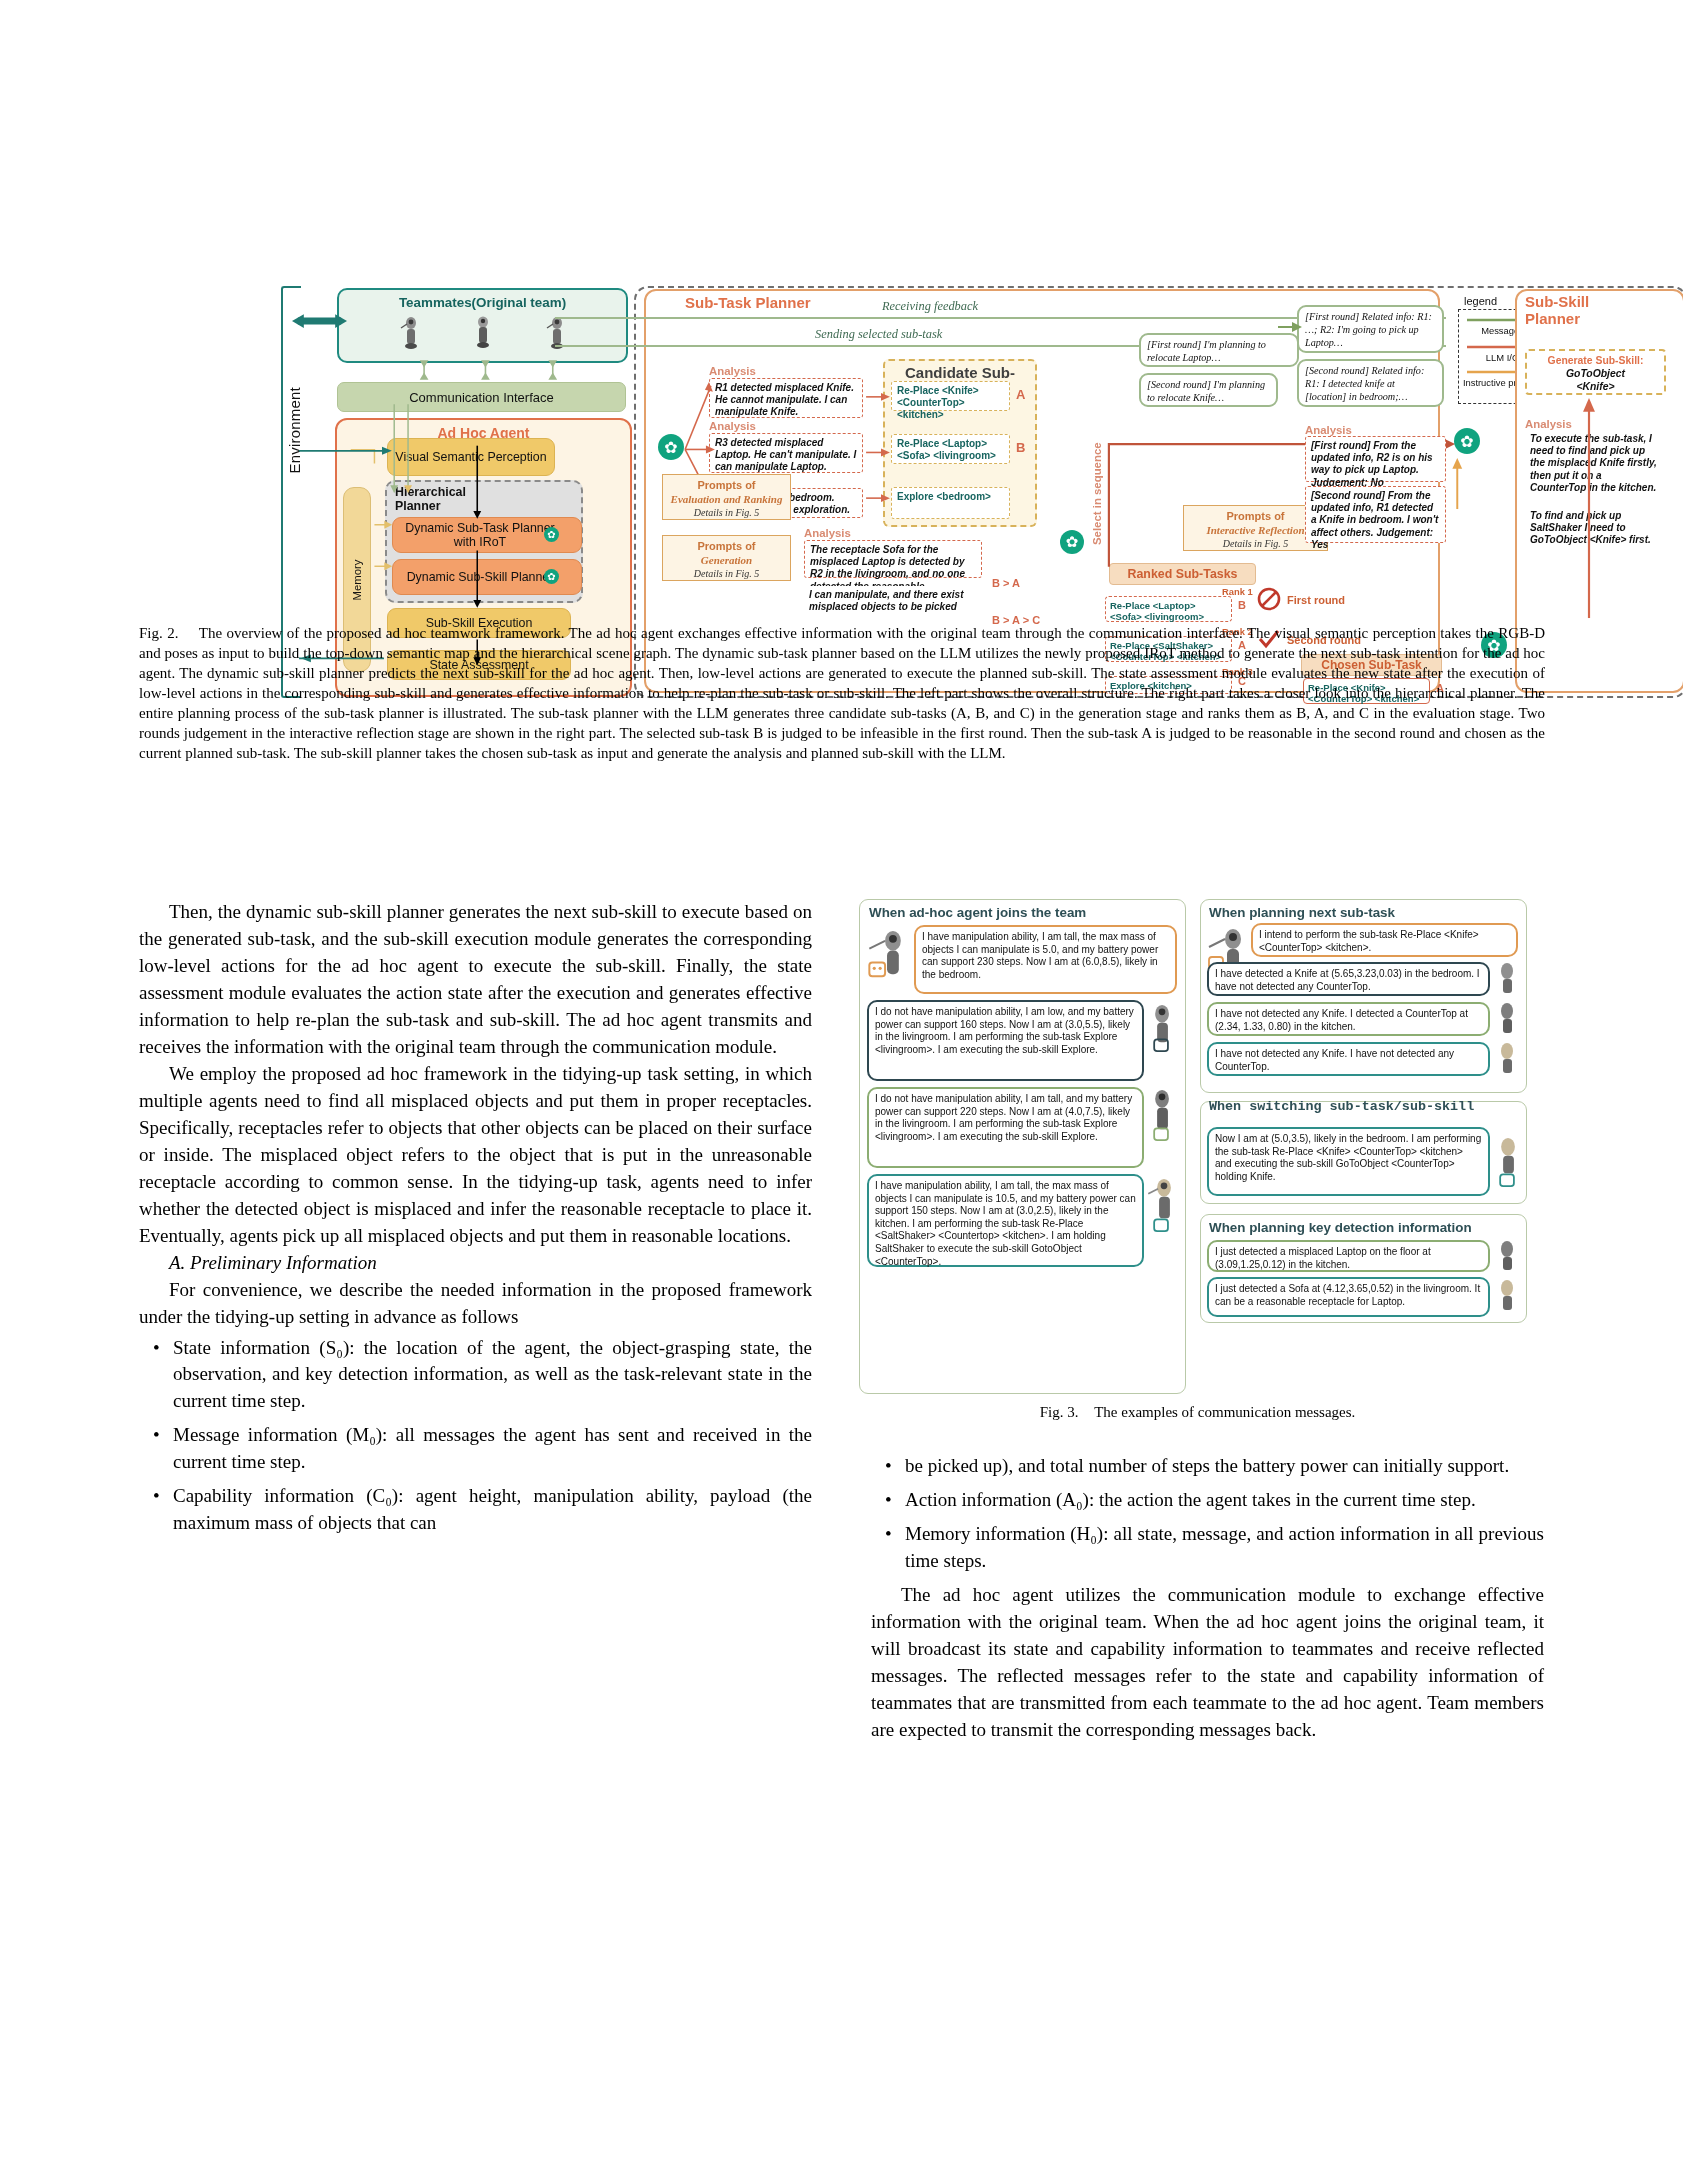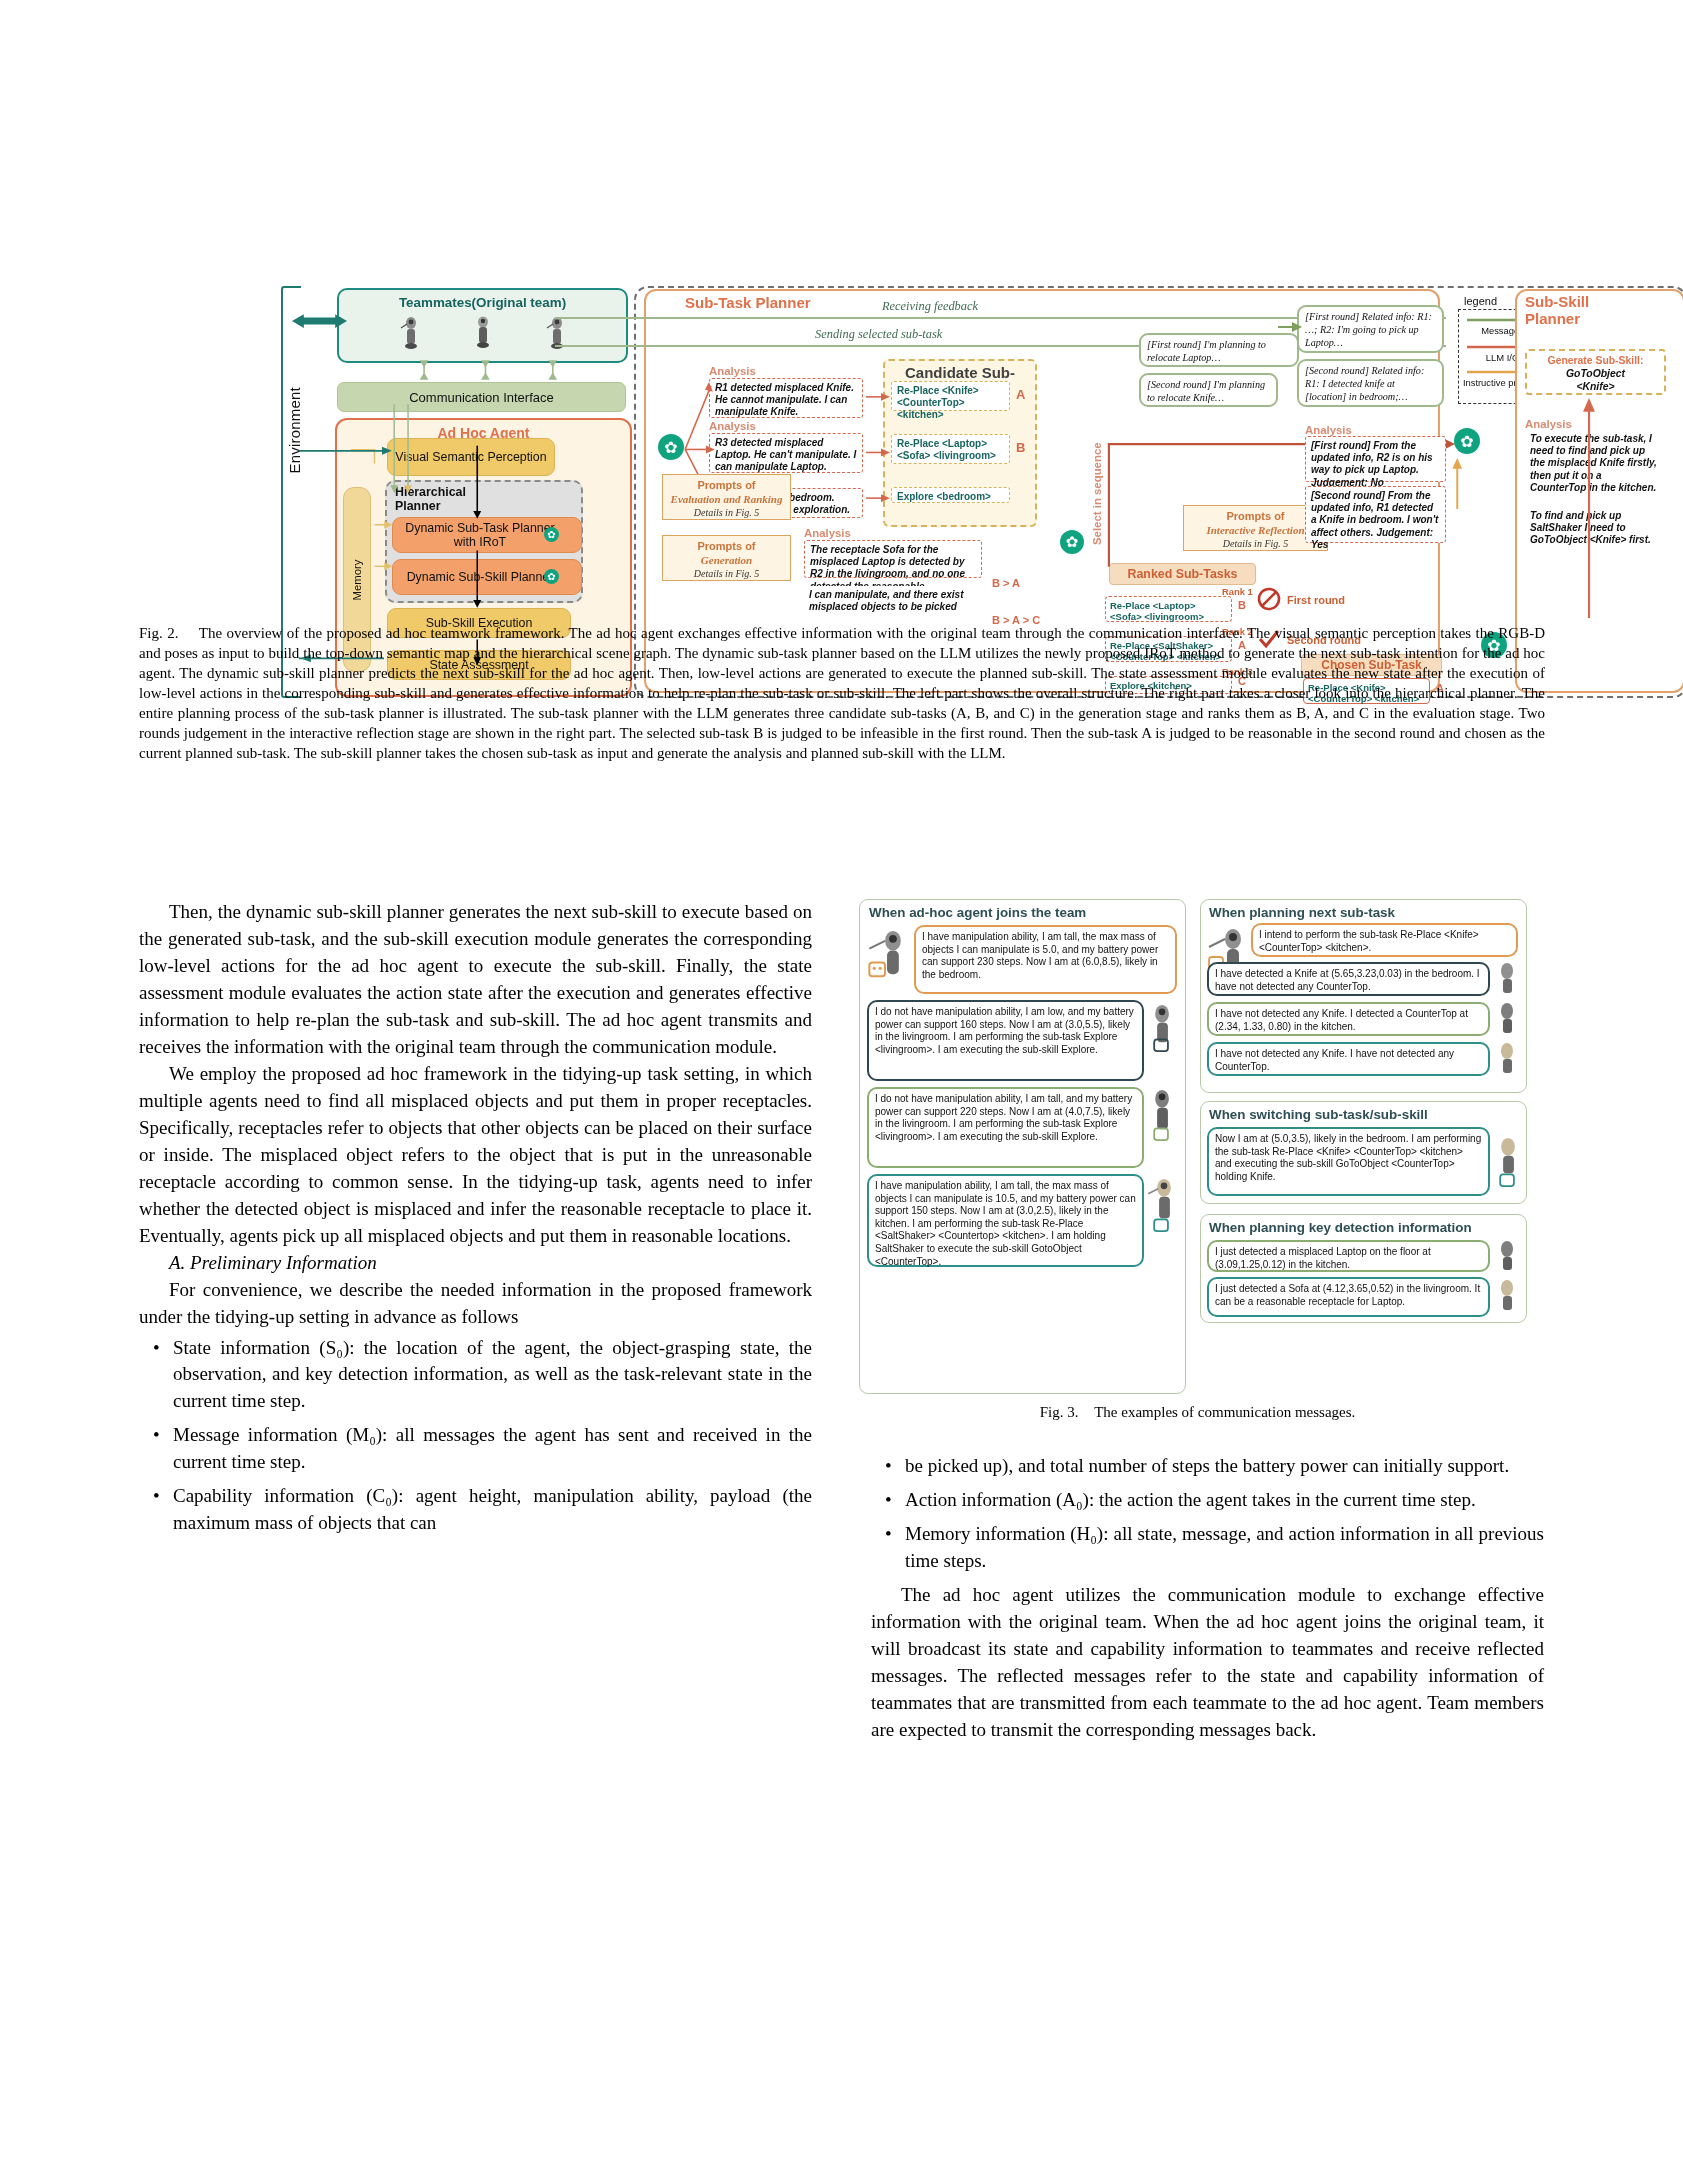--- a/index.html
+++ b/index.html
@@ -375,21 +375,21 @@
       <polygon points="32,132 28,122 36,123" fill="#d4684c"></polygon>
     </svg>
 
     <div class="cand-box" style="left:744px;top:220px;width:150px;height:164px;">
       <div class="cand-ttl">Candidate Sub-Tasks</div>
     </div>
     <div class="cand-item" style="left:752px;top:242px;width:119px;height:30px;">Re-Place &lt;Knife&gt; &lt;CounterTop&gt; &lt;kitchen&gt;</div>
     <div class="tag" style="left:877px;top:248px;">A</div>
     <div class="cand-item" style="left:752px;top:295px;width:119px;height:30px;">Re-Place &lt;Laptop&gt; &lt;Sofa&gt; &lt;livingroom&gt;</div>
     <div class="tag" style="left:877px;top:301px;">B</div>
-    <div class="cand-item" style="left:752px;top:348px;width:119px;height:16px;">Explore &lt;bedroom&gt;</div>
+    <div class="cand-item" style="left:752px;top:348px;width:119px;height:32px;">Explore &lt;bedroom&gt;</div>
 
     <svg style="position:absolute;left:725px;top:238px" width="30" height="139" viewBox="0 0 30 140">
       <g stroke="#d4684c" stroke-width="1.6" fill="none">
         <path d="M2 20 L20 20"></path>
           <path d="M2 76 L20 76"></path>
           <path d="M2 122 L20 122"></path>
       </g>
       <polygon points="26,20 17,16 17,24" fill="#d4684c"></polygon>
       <polygon points="26,76 17,72 17,80" fill="#d4684c"></polygon>
       <polygon points="26,122 17,118 17,126" fill="#d4684c"></polygon>
@@ -599,21 +599,21 @@
         <ellipse cx="14" cy="9" rx="6" ry="8" fill="#7e7e7e"></ellipse>
         <rect x="10" y="17" width="9" height="14" rx="3" fill="#5f5f5f"></rect>
       </svg>
     <div class="bub teal" style="left:348px;top:143px;width:283px;height:34px;">I have not detected any Knife. I have not detected any CounterTop.</div>
     <svg style="position:absolute;left:634px;top:143px" width="32" height="38" viewBox="0 0 32 38">
         <ellipse cx="14" cy="9" rx="6" ry="8" fill="#c8b99a"></ellipse>
         <rect x="10" y="17" width="9" height="14" rx="3" fill="#6b6b6b"></rect>
       </svg>
 
     <div class="f3panel" style="left:341px;top:202px;width:327px;height:103px;"></div>
-    <div class="f3title" style="left:350px;top:208px;">When switching sub-task/sub-skill</div>
+    <div class="f3title" style="left:350px;top:200px;font-family:Liberation Mono, monospace;">When switching sub-task/sub-skill</div>
     <div class="bub teal" style="left:348px;top:228px;width:283px;height:69px;">Now I am at (5.0,3.5), likely in the bedroom. I am performing the sub-task Re-Place &lt;Knife&gt; &lt;CounterTop&gt; &lt;kitchen&gt; and executing the sub-skill GoToObject &lt;CounterTop&gt; holding Knife.</div>
     <svg style="position:absolute;left:634px;top:238px" width="32" height="53" viewBox="0 0 32 54">
         <ellipse cx="15" cy="10" rx="7" ry="9" fill="#c8b99a"></ellipse>
         <rect x="10" y="19" width="11" height="18" rx="4" fill="#6b6b6b"></rect>
         <rect x="7" y="38" width="14" height="12" rx="3" fill="none" stroke="#2e8f8a" stroke-width="1.8"></rect>
       </svg>
 
     <div class="f3panel" style="left:341px;top:315px;width:327px;height:109px;"></div>
     <div class="f3title" style="left:350px;top:321px;">When planning key detection information</div>
     <div class="bub green" style="left:348px;top:341px;width:283px;height:32px;">I just detected a misplaced Laptop on the floor at (3.09,1.25,0.12) in the kitchen.</div>

